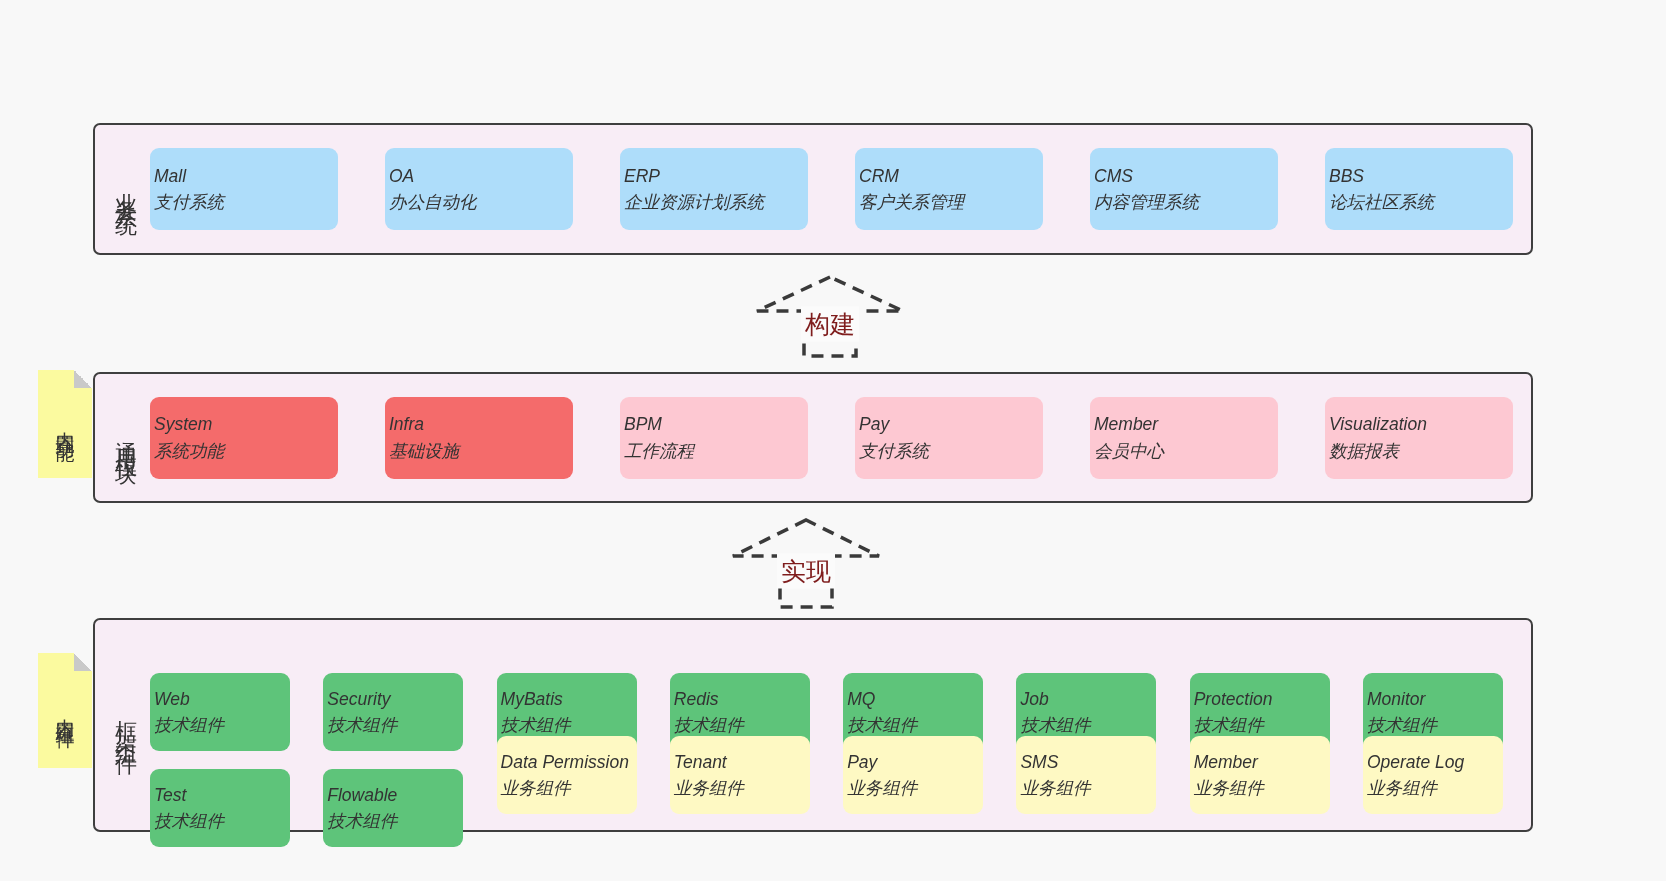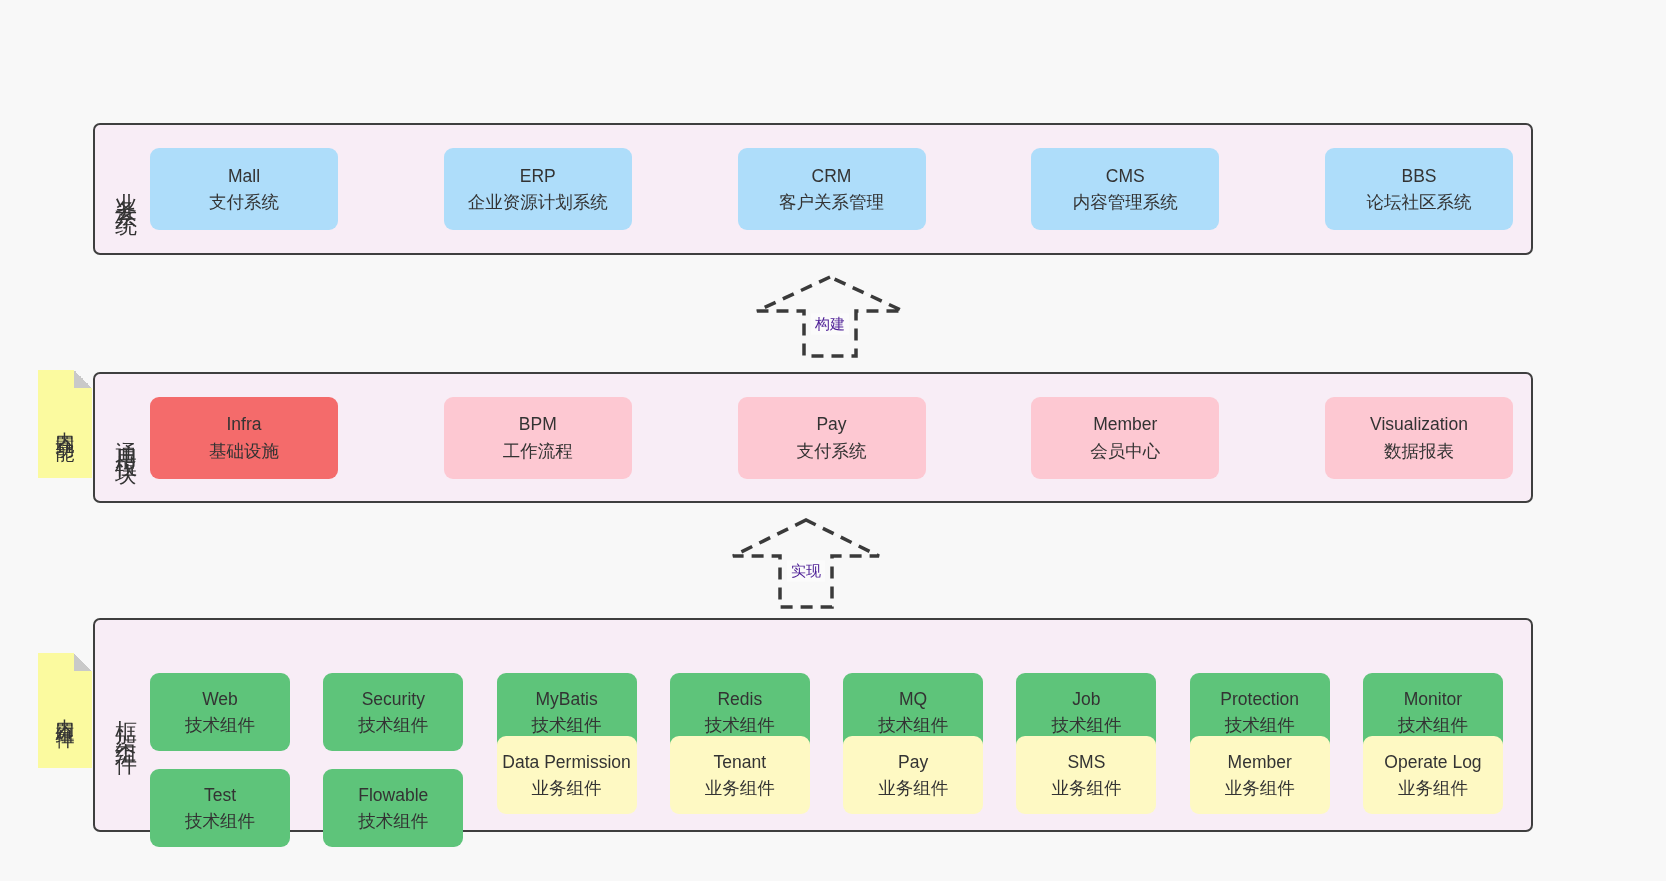--- a/index.html
+++ b/index.html
@@ -26,40 +26,40 @@
   
   .boxes{
     position:absolute;top:0;bottom:0;left:55px;right:18px;
     display:flex;align-items:center;justify-content:space-between;
   }
   #layer-framework .boxes{right:28px;}
   #layer-framework .row-top{bottom:auto;top:20px;height:78px;align-items:stretch;}
   #layer-framework .row-bottom{top:auto;bottom:16px;height:78px;align-items:stretch;}
   .box{
     border-radius:9px;display:flex;flex-direction:column;align-items:center;
-    justify-content:center;text-align:center;box-sizing:border-box;
-    font-size:17.5px;line-height:1.5;padding:2px 4px;
+    justify-content:center;box-sizing:border-box;
+    font-size:17.5px;line-height:1.5;padding:2px 4px;font-style:italic;
   }
   #layer-business .box,#layer-modules .box{width:188px;height:82px;}
   #layer-framework .box{width:140px;height:78px;}
   .blue{background:#aeddfa;}
   .red{background:#f46b6b;}
   .pink{background:#fdc8d2;}
   .green{background:#5ec47a;margin-top:33px;}
   .lightgreen{background:#fef9c3;}
   .box-name,.box-desc{width:100%;}
   
   .arrow{position:absolute;width:150px;}
   #arrow-build{left:755px;top:275px;height:84px;}
   #arrow-impl{left:731px;top:518px;height:92px;}
   .arrow svg{width:100%;height:100%;display:block;}
   .arrow-path{fill:none;stroke:#3a3a3a;stroke-width:3.5;stroke-dasharray:12 8;stroke-linecap:butt;}
   .arrow-label{
     position:absolute;left:50%;transform:translate(-50%,-50%);
-    background:#fbfbfb;padding:1px 4px;font-size:15px;color:#4c1d95;white-space:nowrap;
+    background:#fbfbfb;padding:1px 4px;font-size:25px;color:#7f1d1d;white-space:nowrap;
   }
   #arrow-build .arrow-label{top:49px;}
   #arrow-impl .arrow-label{top:53px;}
   
   .sticky{
     position:absolute;left:38px;width:54px;background:#fbfa9f;
     display:flex;align-items:center;justify-content:center;
   }
   #sticky-features{top:370px;height:108px;}
   #sticky-components{top:653px;height:115px;}
@@ -78,20 +78,24 @@
 <div class="canvas">
 
   <section class="layer" id="layer-business">
     <div class="layer-label">业务系统</div>
     <div class="boxes">
       <div class="box blue">
         <div class="box-name">Mall</div>
         <div class="box-desc">支付系统</div>
       </div>
       <div class="box blue">
+        <div class="box-name">OA</div>
+        <div class="box-desc">办公自动化</div>
+      </div>
+      <div class="box blue">
         <div class="box-name">ERP</div>
         <div class="box-desc">企业资源计划系统</div>
       </div>
       <div class="box blue">
         <div class="box-name">CRM</div>
         <div class="box-desc">客户关系管理</div>
       </div>
       <div class="box blue">
         <div class="box-name">CMS</div>
         <div class="box-desc">内容管理系统</div>
@@ -112,20 +116,24 @@
 
   <div class="sticky" id="sticky-features">
     <span class="sticky-fold"></span>
     <div class="sticky-label">内置功能</div>
   </div>
 
   <section class="layer" id="layer-modules">
     <div class="layer-label">通用模块</div>
     <div class="boxes">
       <div class="box red">
+        <div class="box-name">System</div>
+        <div class="box-desc">系统功能</div>
+      </div>
+      <div class="box red">
         <div class="box-name">Infra</div>
         <div class="box-desc">基础设施</div>
       </div>
       <div class="box pink">
         <div class="box-name">BPM</div>
         <div class="box-desc">工作流程</div>
       </div>
       <div class="box pink">
         <div class="box-name">Pay</div>
         <div class="box-desc">支付系统</div>

